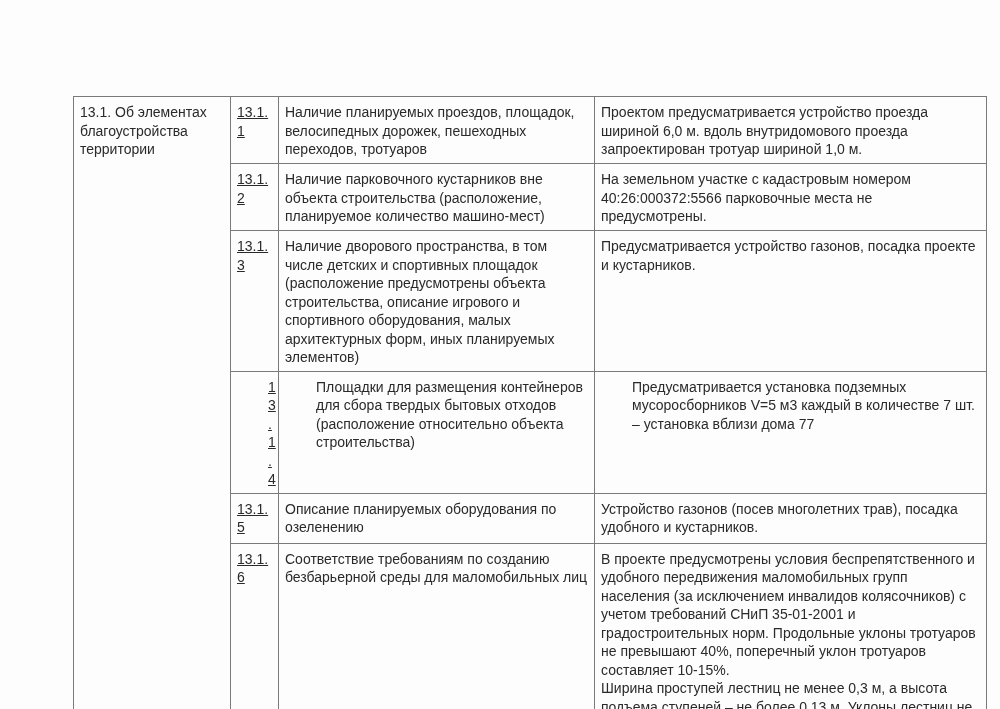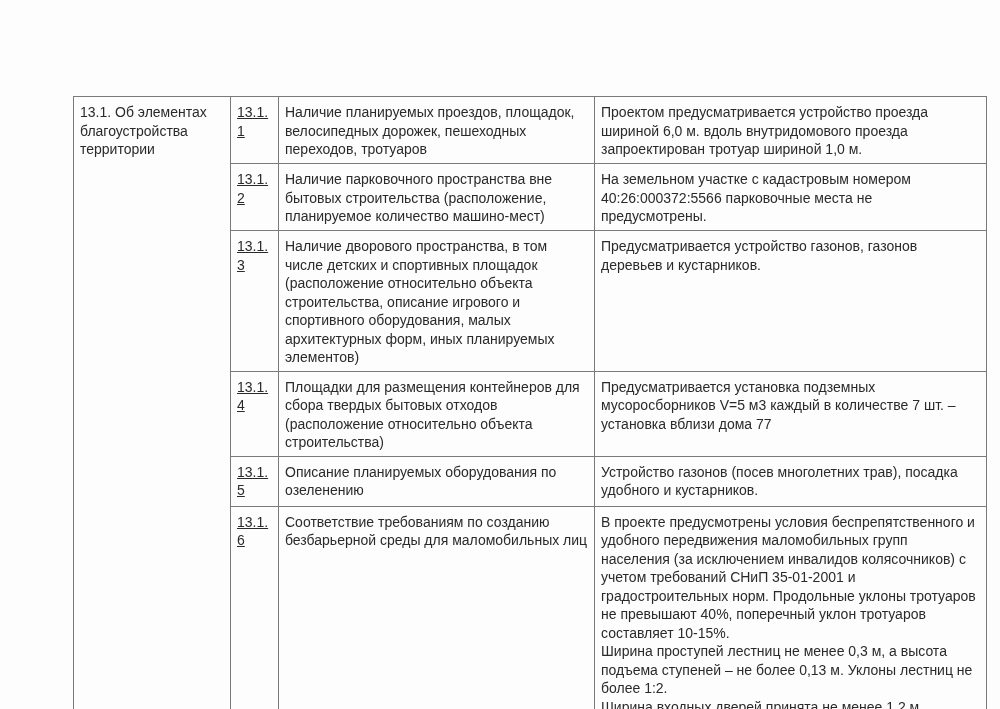--- a/index.html
+++ b/index.html
@@ -39,21 +39,21 @@
     }
     col.c-section { width: 157px; }
     col.c-num { width: 48px; }
     col.c-param { width: 316px; }
     col.c-value { width: 392px; }
     td.num { padding-left: 5px; padding-right: 3px; text-decoration: underline; }
     .value-line { display: block; }
     tr.r1 td { height: 56px; }
     tr.r2 td { height: 56px; margin-top: 23px; }
     tr.r3 td { height: 109px; margin-top: 24px; }
-    tr.r4 td { height: 58px; }
+    tr.r4 td { height: 58px; padding-left: 37px; }
     tr.r5 td { height: 39px; }
     tr.r6 td { height: 179px; margin-left: 43px; }
   </style>
 </head>
 <body>
 
 <div class="page">
   <table class="spec">
     <colgroup>
       <col class="c-section">
@@ -63,27 +63,27 @@
     </colgroup>
     <tbody>
       <tr class="r1">
         <td rowspan="6">13.1. Об элементах благоустройства территории</td>
         <td class="num">13.1.1</td>
         <td>Наличие планируемых проездов, площадок, велосипедных дорожек, пешеходных переходов, тротуаров</td>
         <td>Проектом предусматривается устройство проезда шириной 6,0 м. вдоль внутридомового проезда запроектирован тротуар шириной 1,0 м.</td>
       </tr>
       <tr class="r2">
         <td class="num">13.1.2</td>
-        <td>Наличие парковочного пространства вне бытовых строительства (расположение, планируемое количество машино-мест)</td>
+        <td>Наличие парковочного кустарников вне объекта строительства (расположение, планируемое количество машино-мест)</td>
         <td>На земельном участке с кадастровым номером 40:26:000372:5566 парковочные места не предусмотрены.</td>
       </tr>
       <tr class="r3">
         <td class="num">13.1.3</td>
-        <td>Наличие дворового пространства, в том числе детских и спортивных площадок (расположение относительно объекта строительства, описание игрового и спортивного оборудования, малых архитектурных форм, иных планируемых элементов)</td>
-        <td>Предусматривается устройство газонов, газонов деревьев и кустарников.</td>
+        <td>Наличие дворового пространства, в том числе детских и спортивных площадок (расположение предусмотрены объекта строительства, описание игрового и спортивного оборудования, малых архитектурных форм, иных планируемых элементов)</td>
+        <td>Предусматривается устройство газонов, посадка проекте и кустарников.</td>
       </tr>
       <tr class="r4">
         <td class="num">13.1.4</td>
         <td>Площадки для размещения контейнеров для сбора твердых бытовых отходов (расположение относительно объекта строительства)</td>
         <td>Предусматривается установка подземных мусоросборников V=5 м3 каждый в количестве 7 шт. – установка вблизи дома 77</td>
       </tr>
       <tr class="r5">
         <td class="num">13.1.5</td>
         <td>Описание планируемых оборудования по озеленению</td>
         <td>Устройство газонов (посев многолетних трав), посадка удобного и кустарников.</td>

